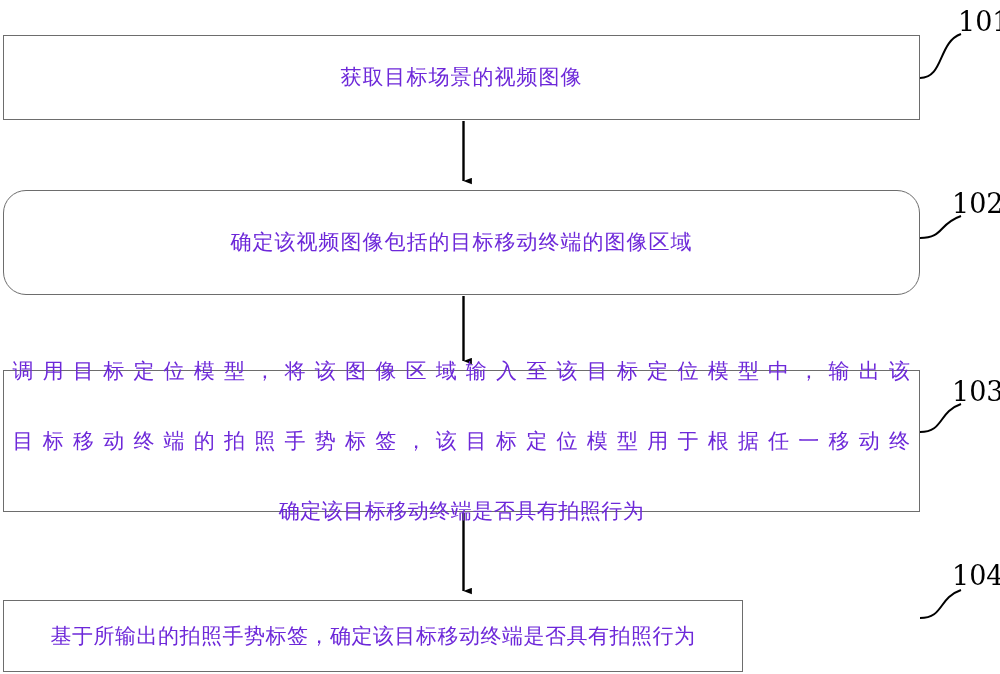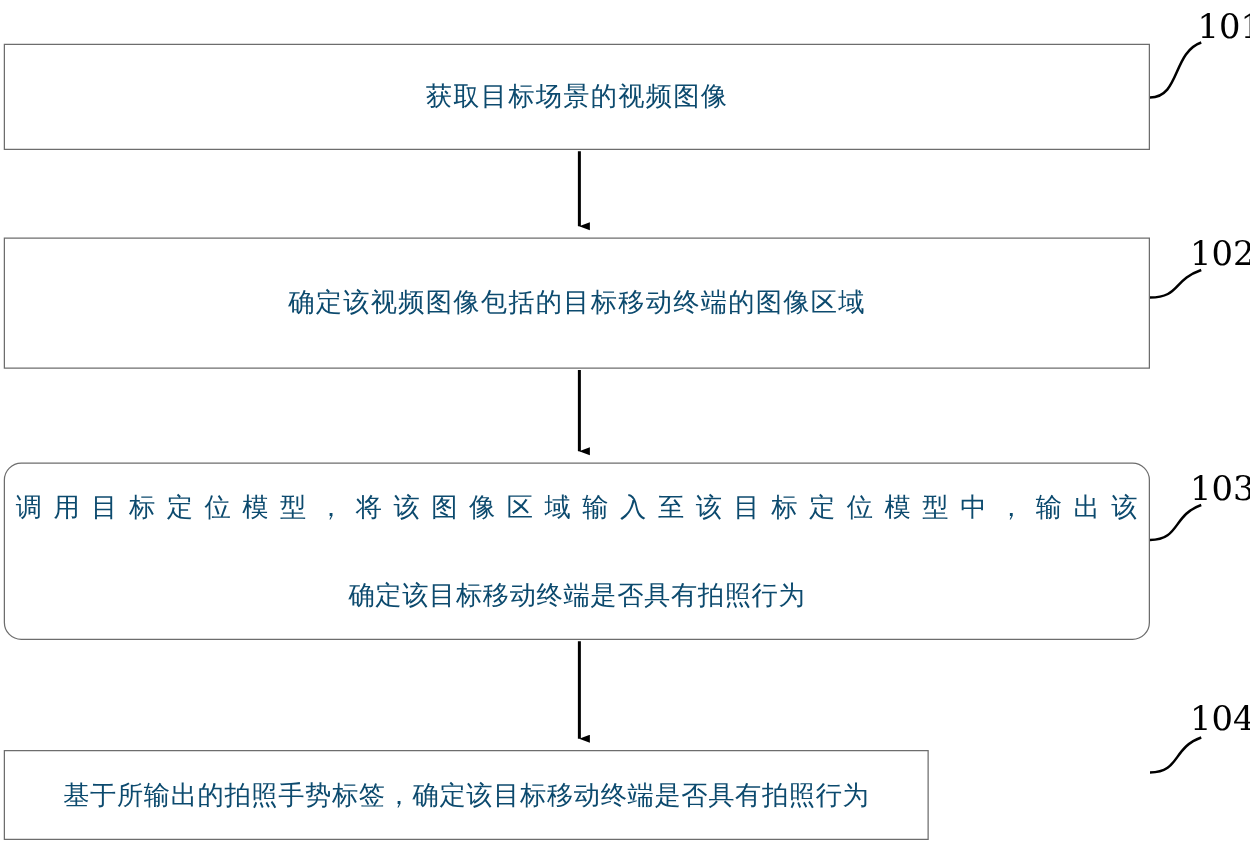--- a/index.html
+++ b/index.html
@@ -24,21 +24,21 @@
     border: 1px solid #6d6d6d;
     background: #ffffff;
     display: flex;
     align-items: center;
     justify-content: center;
   }
   .step-text {
     font-family: "DejaVu Serif", "Liberation Serif", serif;
     font-size: 21px;
     line-height: 35px;
-    color: #0c4a6e;
+    color: #6d28d9;
     text-align: center;
     letter-spacing: 1px;
     white-space: pre-line;
     padding: 0 8px;
   }
   .step-text.multiline {
     text-align: justify;
     text-align-last: center;
     letter-spacing: 0.5px;
   }
@@ -85,28 +85,29 @@
     <path d="M920,238 C944,238 938,224 961,216" fill="none" stroke="#000000" stroke-width="2"></path>
     <path d="M920,432 C944,432 938,412 961,404" fill="none" stroke="#000000" stroke-width="2"></path>
     <path d="M920,618 C944,618 938,598 961,590" fill="none" stroke="#000000" stroke-width="2"></path>
   </svg>
 
   <div class="step-box" style="left:3px; top:35px; width:917px; height:85px;">
     <div class="step-text">获取目标场景的视频图像</div>
   </div>
   <div class="ref-label" style="left:958px; top:8px;">101</div>
 
-  <div class="step-box" style="left:3px; top:190px; width:917px; height:105px;">
+  <div class="step-box" style="left:3px; top:190px; width:917px; height:105px;border-radius:23px;">
     <div class="step-text">确定该视频图像包括的目标移动终端的图像区域</div>
   </div>
   <div class="ref-label" style="left:952px; top:190px;">102</div>
 
-  <div class="step-box" style="left:3px; top:370px; width:917px; height:142px;border-radius:14px;">
+  <div class="step-box" style="left:3px; top:370px; width:917px; height:142px;">
     <div class="step-text multiline" style="width:898px;">
       <div style="text-align:justify;text-align-last:justify;">调用目标定位模型，将该图像区域输入至该目标定位模型中，输出该</div>
+      <div style="text-align:justify;text-align-last:justify;">目标移动终端的拍照手势标签，该目标定位模型用于根据任一移动终</div>
       <div style="text-align:center;">确定该目标移动终端是否具有拍照行为</div>
     </div>
   </div>
   <div class="ref-label" style="left:952px; top:378px;">103</div>
 
   <div class="step-box" style="left:3px; top:600px; width:740px; height:72px;">
     <div class="step-text" style="letter-spacing:0.5px;">基于所输出的拍照手势标签，确定该目标移动终端是否具有拍照行为</div>
   </div>
   <div class="ref-label" style="left:952px; top:562px;">104</div>
 

